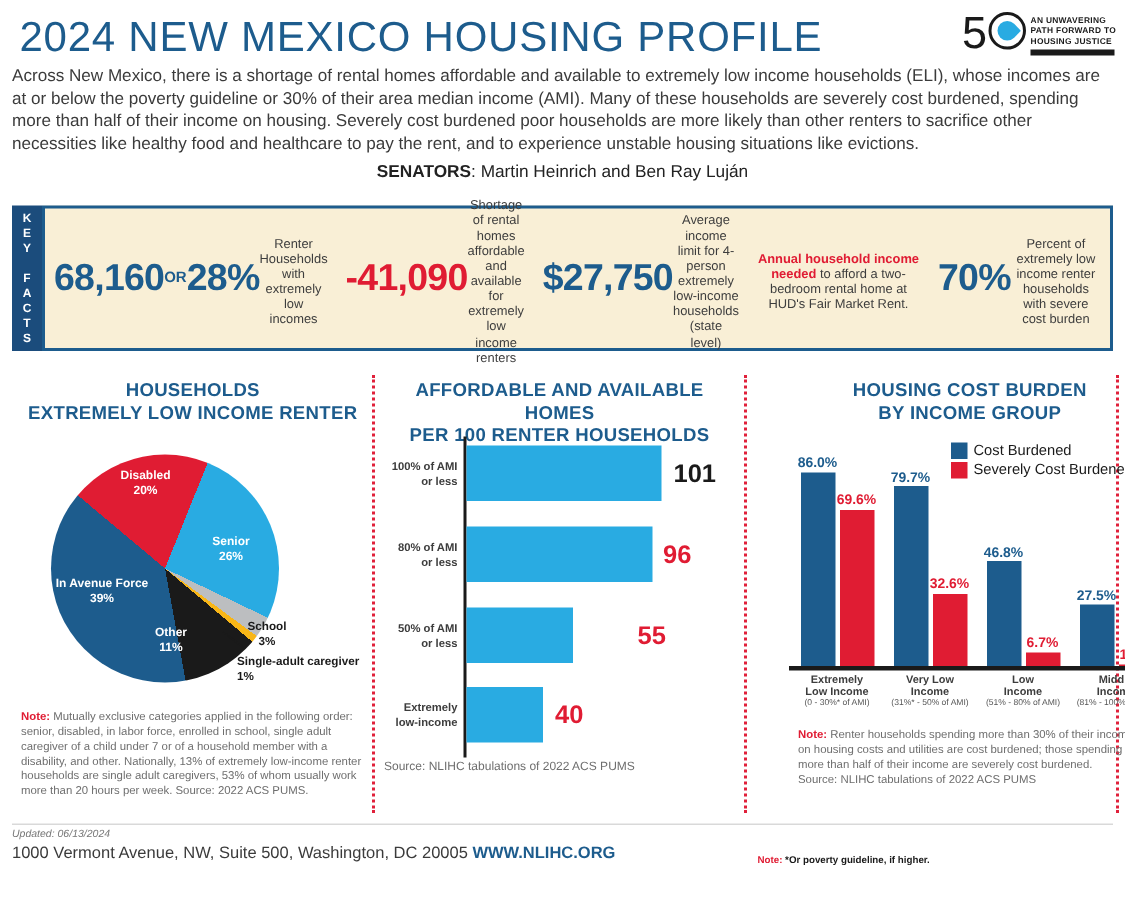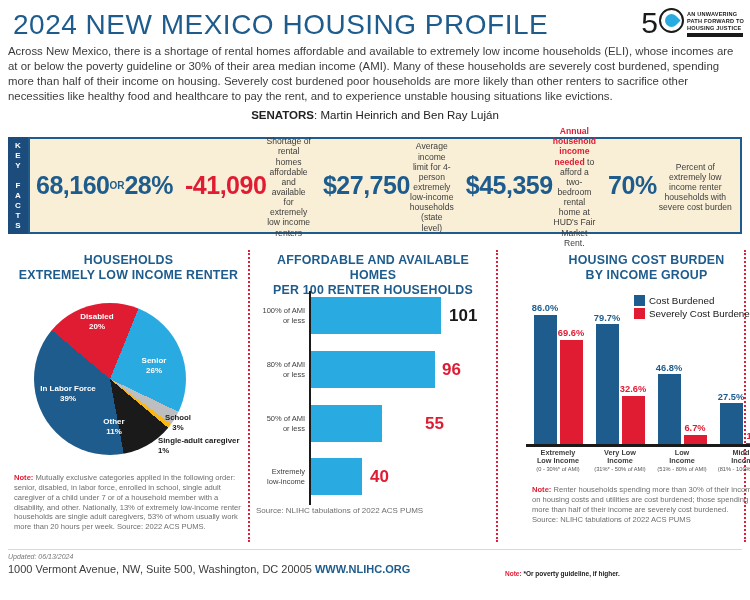--- a/index.html
+++ b/index.html
@@ -46,21 +46,21 @@
   .pie-label { transform:translate(-50%,-50%); font-size:8px; font-weight:bold; text-align:center; line-height:1.25; white-space:nowrap; }
   .pie-out { font-size:7.8px; font-weight:bold; color:#1A1A1A; line-height:1.25; white-space:nowrap; }
   .leader { left:139px; top:181px; width:17px; border-top:1.4px solid #1A1A1A; transform:rotate(38deg); }
   .note { font-size:7.6px; line-height:1.3; color:#6e6e6e; }
   .note .nlab { color:#E01C33; font-weight:bold; }
   #panel-pie .note { left:6px; top:228px; width:230px; }
 
   
   .axis-v { left:57px; top:46px; width:2px; height:214px; background:#1A1A1A; }
   .hrow { position:absolute; left:0; height:37px; display:flex; align-items:center; }
-  .hrow .cat { position:absolute; left:0; width:53px; text-align:right; font-size:7.5px; color:#3d3d3d; line-height:1.25; }
+  .hrow .cat { position:absolute; left:0; width:53px; text-align:right; font-size:7.5px; color:#3d3d3d; line-height:1.25;font-weight:bold; }
   .hrow .bar { position:absolute; left:59px; height:37px; }
   .hrow .val { position:absolute; font-size:17px; font-weight:bold; }
   .source { font-size:8px; color:#6e6e6e; }
   #panel-homes .source { left:4px; top:261px; }
 
   
   .legend { left:110px; top:50px; display:flex; flex-direction:column; gap:2px; }
   .legend .lrow { display:flex; align-items:center; gap:4px; }
   .legend .sw { width:11px; height:11px; }
   .legend .ltext { font-size:9.8px; color:#1A1A1A; }
@@ -102,31 +102,31 @@
 <p class="abs intro">Across New Mexico, there is a shortage of rental homes affordable and available to extremely low income households (ELI), whose incomes are at or below the poverty guideline or 30% of their area median income (AMI). Many of these households are severely cost burdened, spending more than half of their income on housing. Severely cost burdened poor households are more likely than other renters to sacrifice other necessities like healthy food and healthcare to pay the rent, and to experience unstable housing situations like evictions.</p>
 
 <p class="abs senators"><b>SENATORS</b><span>: Martin Heinrich and Ben Ray Luján</span></p>
 
 <div class="abs kf-tab">KEY FACTS</div>
 <div class="abs kf-box">
   <div class="kf-cell">
     <div class="kf-big">68,160</div>
     <div class="kf-or">OR</div>
     <div class="kf-big">28%</div>
+    <div class="kf-cap">Renter Households with extremely low incomes</div>
   </div>
   <div class="kf-cell">
     <div class="kf-big kf-red">-41,090</div>
     <div class="kf-cap">Shortage of rental homes affordable and available for extremely low income renters</div>
   </div>
   <div class="kf-cell">
     <div class="kf-big">$27,750</div>
     <div class="kf-cap">Average income limit for 4-person extremely low-income households (state level)</div>
   </div>
   <div class="kf-cell">
-    <div class="kf-big">$45,359</div>
     <div class="kf-cap"><span class="hl">Annual household income needed</span><span> to afford a two-bedroom rental home at HUD's Fair Market Rent.</span></div>
   </div>
   <div class="kf-cell">
     <div class="kf-big">70%</div>
     <div class="kf-cap">Percent of extremely low income renter households with severe cost burden</div>
   </div>
 </div>
 
 <div class="abs sep" style="left:248px;"></div>
 <div class="abs sep" style="left:496px;"></div>
@@ -141,21 +141,21 @@
 
   <div class="abs pie-label" style="left: 89px; top: 77px; color: rgb(255, 255, 255);">
     <span>Disabled</span><br>
     <span>20%</span>
   </div>
   <div class="abs pie-label" style="left: 146px; top: 121px; color: rgb(255, 255, 255);">
     <span>Senior</span><br>
     <span>26%</span>
   </div>
   <div class="abs pie-label" style="left: 60px; top: 149px; color: rgb(255, 255, 255);">
-    <span>In Labor Force</span><br>
+    <span>In Avenue Force</span><br>
     <span>39%</span>
   </div>
   <div class="abs pie-label" style="left: 106px; top: 182px; color: rgb(255, 255, 255);">
     <span>Other</span><br>
     <span>11%</span>
   </div>
   <div class="abs pie-out" style="left:157px; top:168px; text-align:center;">
     <span>School</span><br>
     <span>3%</span>
   </div>

